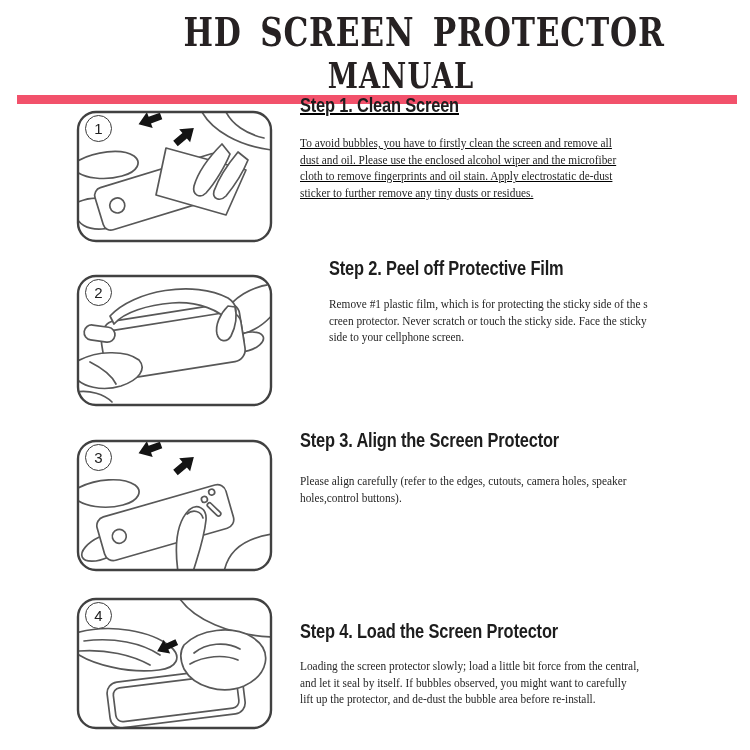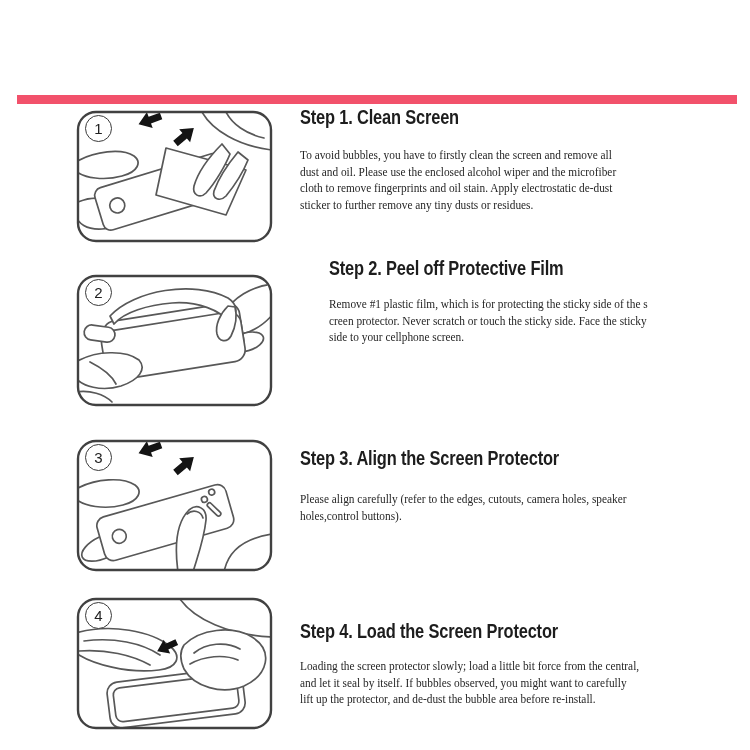--- a/index.html
+++ b/index.html
@@ -34,37 +34,41 @@
   .illus .frame { fill:none; stroke:#414141; stroke-width:2.4; }
   .badge {
     position:absolute; left:9px; top:5px; width:25px; height:25px; z-index:2;
     border:1.6px solid #3a3a3a; border-radius:50%; background:#fff;
     display:flex; align-items:center; justify-content:center;
     font-size:15px; color:#222; font-family:"Liberation Sans", sans-serif;
   }
 
   
   .content { position:absolute; left:300px; width:430px; }
-  .c1 { top:105px; } .c2 { top:256px;margin-left:29px; } .c3 { top:446px; } .c4 { top:619px; }
+  .c1 { top:93px;text-decoration:underline; } .c2 { top:256px;margin-left:29px; } .c3 { top:428px; } .c4 { top:619px; }
   .heading {
     font-weight:bold; font-size:20px; line-height:1.2; color:#1d1d1d;
     letter-spacing:-0.2px; white-space:nowrap;
     transform:scaleX(0.82); transform-origin:0 0;
   }
   .bodytext {
     font-family:"Liberation Serif", serif; font-size:13.5px; line-height:1.24; color:#262626;
     white-space:pre-line; width:490px;
     transform:scaleX(0.84); transform-origin:0 0;
   }
 </style>
 </head>
 <body>
 
 <div class="page">
 
+  <div class="header">
+    <div class="title-l1">HD SCREEN PROTECTOR</div>
+    <div class="title-l2">MANUAL</div>
+  </div>
   <div class="divider"></div>
 
   <div>
     <div class="figure fig1">
       <div class="badge">1</div>
       <svg class="illus" viewBox="0 0 197 133" aria-label="hands-wiping-phone-with-cloth">
         <defs>
             <clipPath id="cp1">
               <rect x="3" y="3" width="191" height="127" rx="17"></rect>
             </clipPath>

